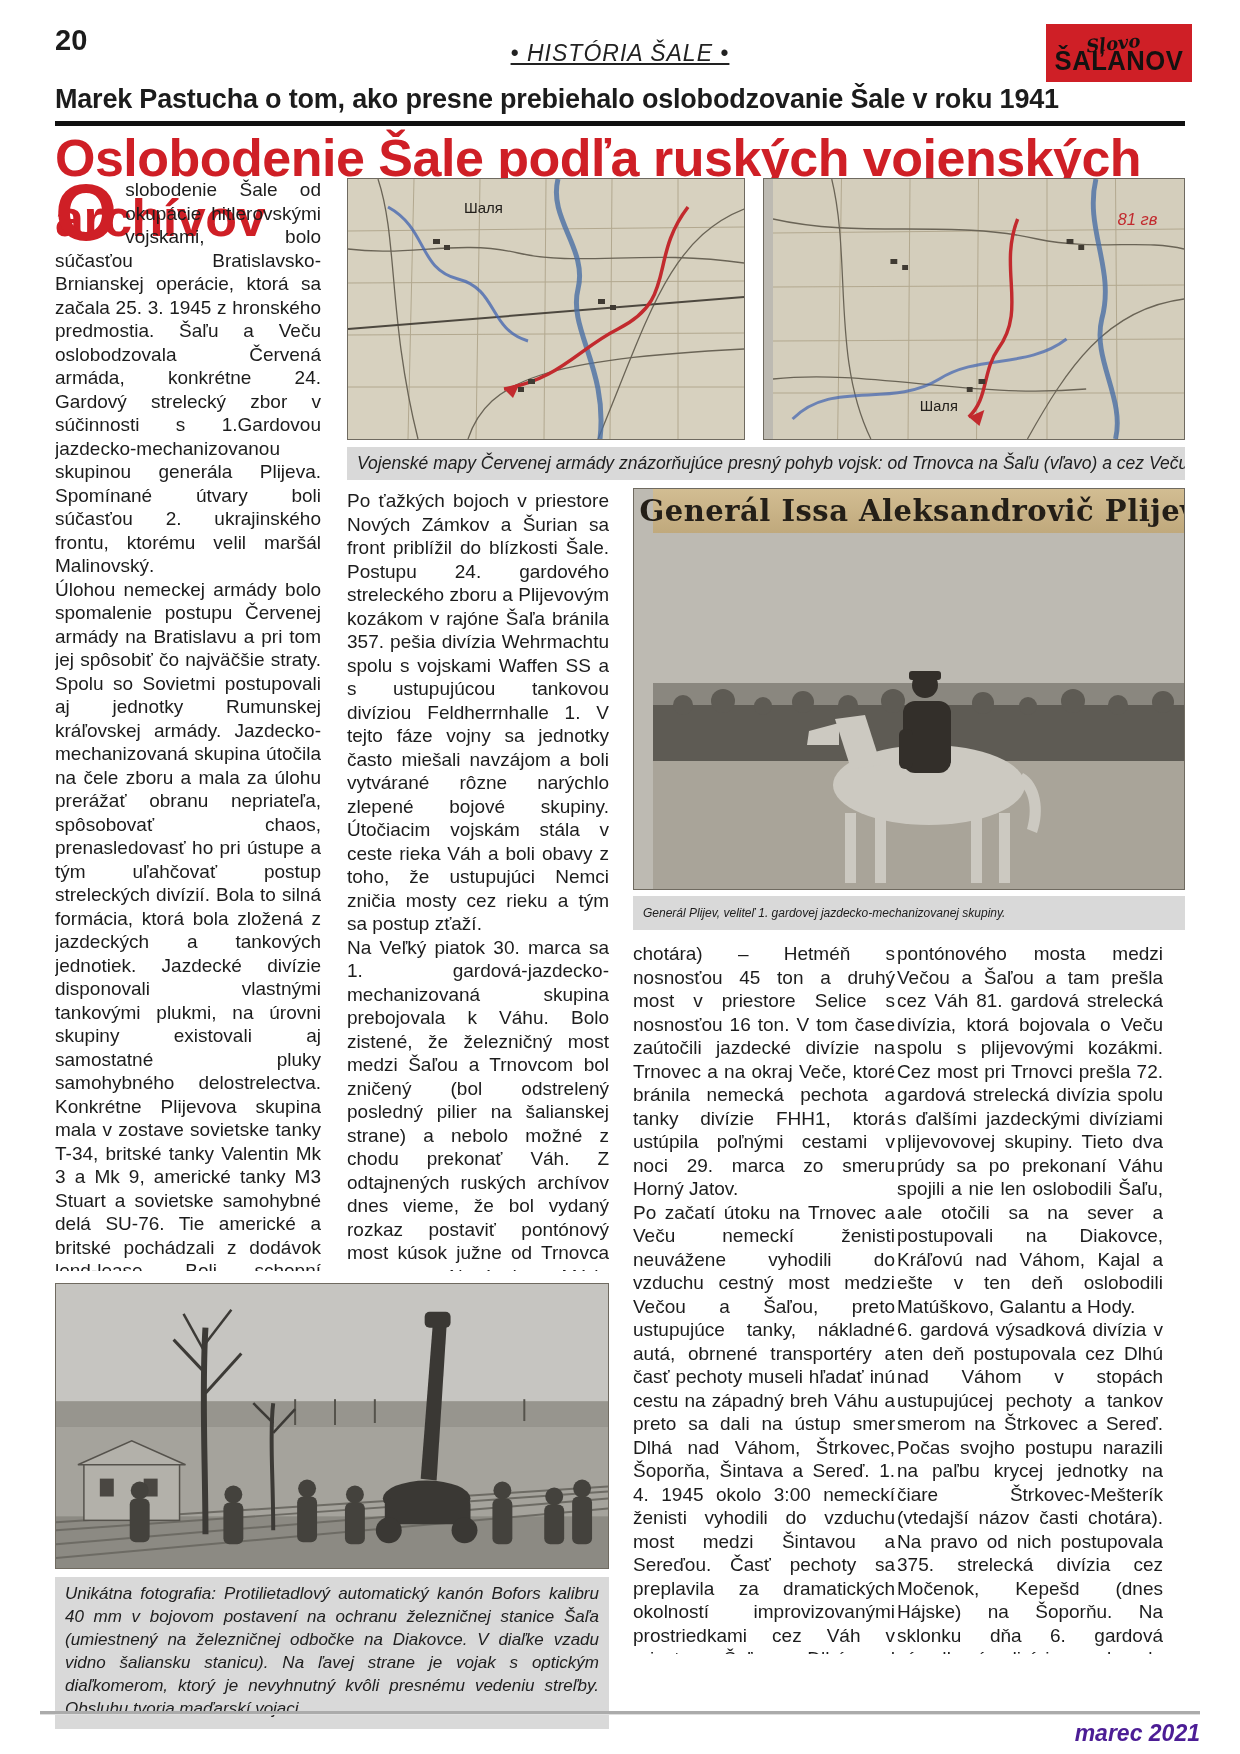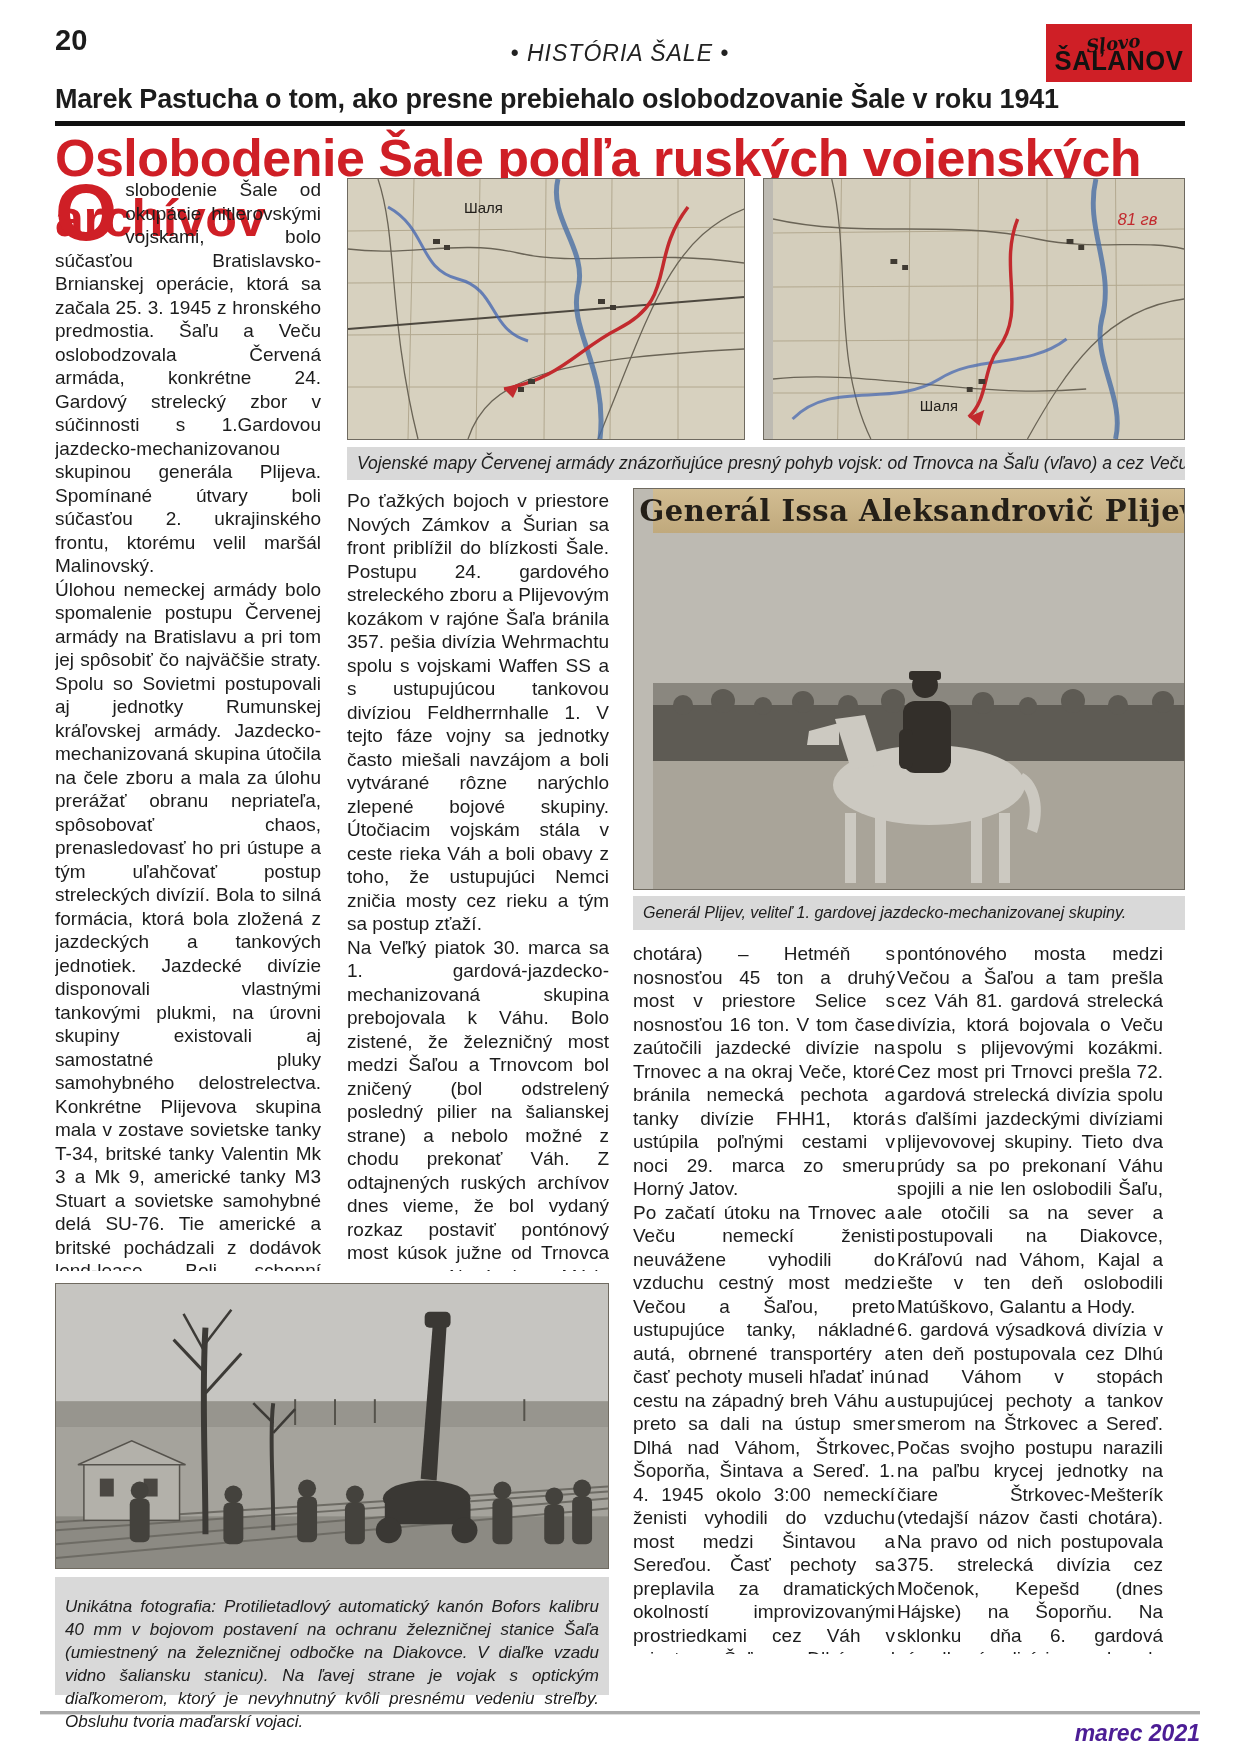--- a/index.html
+++ b/index.html
@@ -4,21 +4,21 @@
 <style>
   :root{ --accent:#cf1f26; --ink:#1c1c1c; --cap-bg:#d9d9d9; }
   html,body{ margin:0; padding:0; background:#ffffff; }
   .page{ position:relative; width:1240px; height:1754px; background:#fff; overflow:hidden;
          font-family:"Liberation Sans", sans-serif; color:var(--ink); }
   .abs{ position:absolute; }
 
   
   .page-number{ left:55px; top:24px; font-size:29px; font-weight:bold; }
   .section-title{ left:0; top:40px; width:1240px; text-align:center; font-style:italic;
-                  font-size:23px; letter-spacing:1px; color:#222; }
+                  font-size:23px; letter-spacing:1px; color:#222;text-decoration:underline; }
   .logo{ left:1046px; top:24px; width:146px; height:58px; background:var(--accent);
          display:flex; flex-direction:column; justify-content:center; overflow:hidden; }
   .logo-top{ font-family:"DejaVu Serif", serif; font-style:italic; font-weight:bold;
              font-size:18px; line-height:16px; color:#141110; margin-left:40px; transform:rotate(-6deg); }
   .logo-bottom{ font-weight:bold; font-size:27px; line-height:24px; color:#141110;
                 text-align:center; transform:scaleX(0.95); letter-spacing:0.5px; }
   .kicker{ left:55px; top:84px; width:1130px; font-size:27px; font-weight:bold; letter-spacing:-0.2px; }
   .rule-black{ left:55px; top:121px; width:1130px; height:5px; background:#101010; }
   .main-title{ left:55px; top:128px; width:1130px; font-size:52px; font-weight:bold;
                color:var(--accent); letter-spacing:-0.5px; }
@@ -41,23 +41,23 @@
   .general-title{ height:44px; background:linear-gradient(#d2bd92,#c0a97c); display:flex;
                   align-items:center; justify-content:center; font-family:"DejaVu Serif", serif;
                   font-weight:bold; font-size:29px; color:#241f18; letter-spacing:0.5px; white-space:nowrap; }
   .bofors-photo{ left:55px; top:1283px; width:554px; height:286px; }
   svg{ display:block; }
 
   
   .caption{ background:var(--cap-bg); font-style:italic; color:#202020; box-sizing:border-box; }
   .caption-line{ display:flex; align-items:center; padding:0 10px; white-space:nowrap; overflow:hidden; }
   .maps-caption{ left:347px; top:447px; width:838px; height:33px; font-size:17.5px; }
-  .general-caption{ left:633px; top:896px; width:552px; height:34px; font-size:16px; }
-  .bofors-caption{ left:55px; top:1577px; width:554px; height:118px; font-size:17px;
-                   line-height:23px; padding:18px 10px; text-align:justify; }
+  .general-caption{ left:633px; top:896px; width:552px; height:34px; font-size:12px; }
+  .bofors-caption{ left:55px; top:1577px; width:554px; height:152px; font-size:17px;
+                   line-height:23px; padding:5px 10px; text-align:justify; }
 
   
   .footer-line{ left:40px; top:1711px; width:1160px; height:3px; background:#ababab;
                 border-bottom:1px solid #dedede; }
   .footer-text{ left:40px; top:1720px; width:1160px; text-align:right; font-style:italic;
                 font-weight:bold; font-size:23px; color:#4c1d95; }
 </style>
 </head>
 <body>
 

